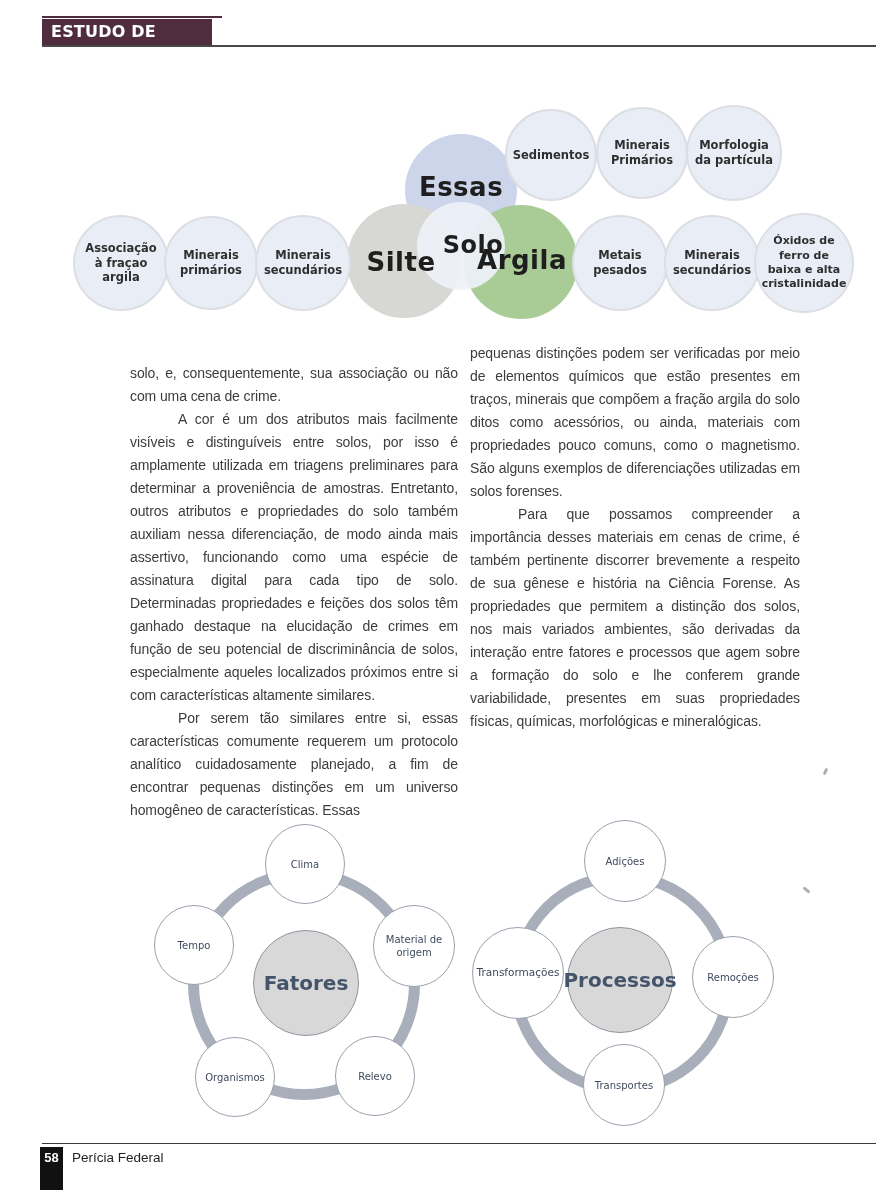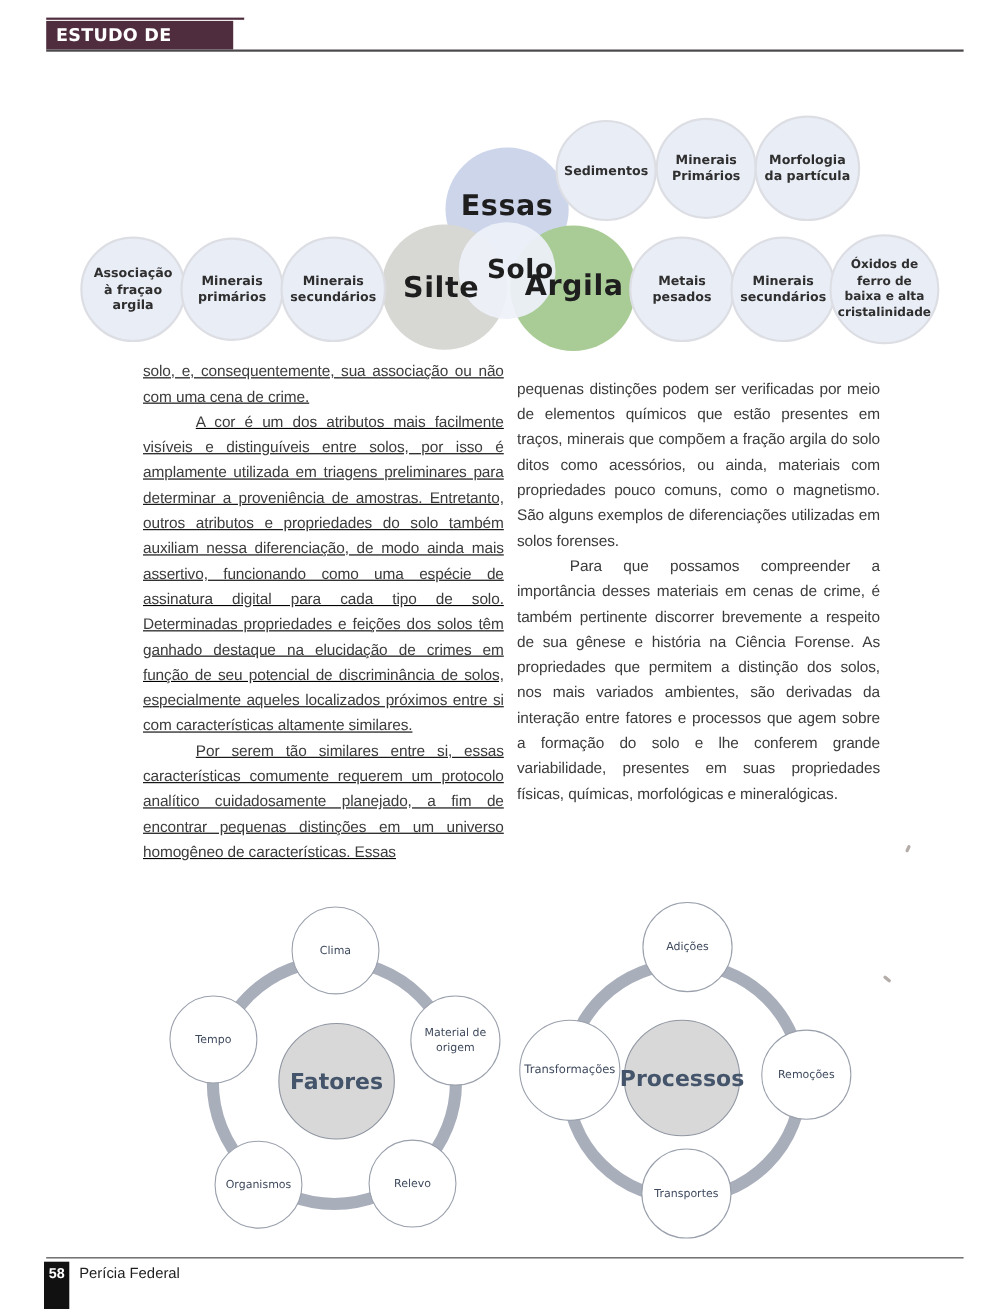--- a/index.html
+++ b/index.html
@@ -122,21 +122,21 @@
         <span>Metais pesados</span>
       </div>
     <div class="sat" style="left:664px;top:215px;width:96px;height:96px;">
         <span>Minerais secundários</span>
       </div>
     <div class="sat" style="left:754px;top:213px;width:100px;height:100px;font-size:11px;">
         <span>Óxidos de ferro de baixa e alta cristalinidade</span>
       </div>
   </div>
 
-  <div class="col" style="left:130px;top:326px;width:328px;text-decoration:underline;">
+  <div class="col" style="left:130px;top:362px;width:328px;">
     <p>solo, e, consequentemente, sua associação ou não com uma cena de crime.</p>
     <p class="indent">A cor é um dos atributos mais facilmente visíveis e distinguíveis entre solos, por isso é amplamente utilizada em triagens preliminares para determinar a proveniência de amostras. Entretanto, outros atributos e propriedades do solo também auxiliam nessa diferenciação, de modo ainda mais assertivo, funcionando como uma espécie de assinatura digital para cada tipo de solo. Determinadas propriedades e feições dos solos têm ganhado destaque na elucidação de crimes em função de seu potencial de discriminância de solos, especialmente aqueles localizados próximos entre si com características altamente similares.</p>
     <p class="indent">Por serem tão similares entre si, essas características comumente requerem um protocolo analítico cuidadosamente planejado, a fim de encontrar pequenas distinções em um universo homogêneo de características. Essas</p>
   </div>
   <div class="col" style="left:470px;top:342px;width:330px;">
     <p>pequenas distinções podem ser verificadas por meio de elementos químicos que estão presentes em traços, minerais que compõem a fração argila do solo ditos como acessórios, ou ainda, materiais com propriedades pouco comuns, como o magnetismo. São alguns exemplos de diferenciações utilizadas em solos forenses.</p>
     <p class="indent">Para que possamos compreender a importância desses materiais em cenas de crime, é também pertinente discorrer brevemente a respeito de sua gênese e história na Ciência Forense. As propriedades que permitem a distinção dos solos, nos mais variados ambientes, são derivadas da interação entre fatores e processos que agem sobre a formação do solo e lhe conferem grande variabilidade, presentes em suas propriedades físicas, químicas, morfológicas e mineralógicas.</p>
   </div>
 
   <div>

